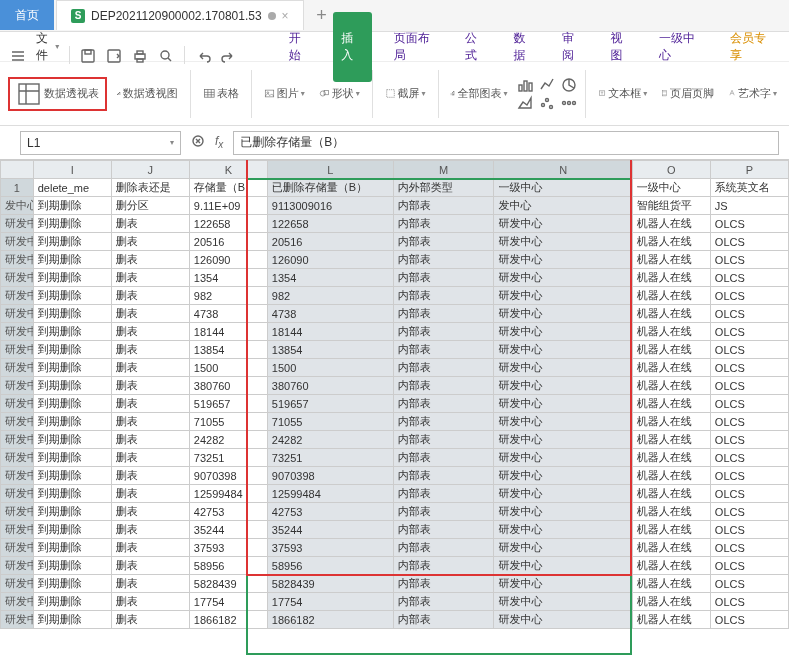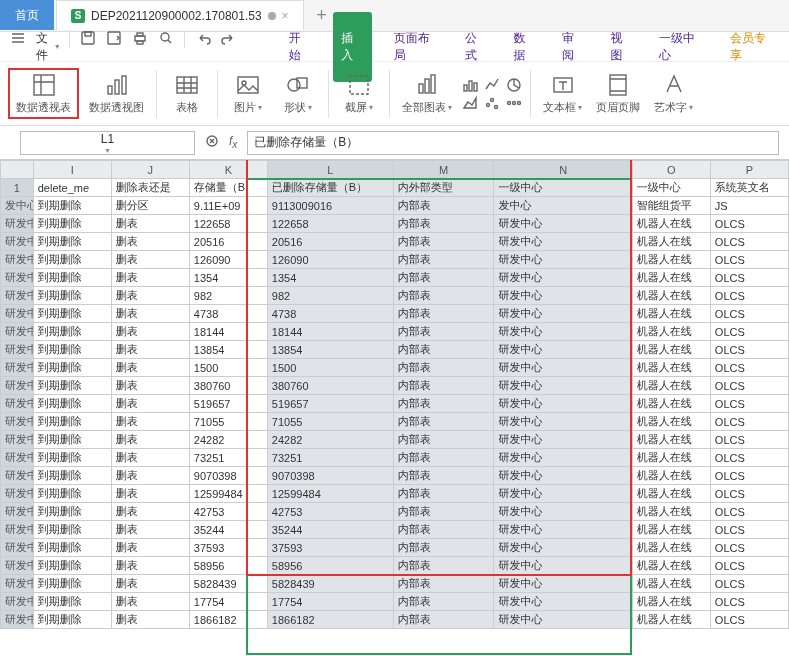--- a/index.html
+++ b/index.html
@@ -10,43 +10,43 @@
   .tab { height: 30px; padding: 0 14px; display: flex; align-items: center; gap: 6px; border: 1px solid #ddd; border-bottom: none; margin-right: 2px; background: #f0f0f0; cursor: pointer; }
   .tab.home { background: #4a90d9; color: #fff; border-color: #4a90d9; }
   .tab.active { background: #fff; }
   .tab-icon { width: 14px; height: 14px; background: #2e9c5a; border-radius: 2px; display: inline-flex; align-items: center; justify-content: center; color: #fff; font-size: 10px; font-weight: bold; }
   .tab-add { width: 32px; height: 30px; display: flex; align-items: center; justify-content: center; font-size: 18px; color: #888; cursor: pointer; }
   .tab-status { width: 8px; height: 8px; border-radius: 50%; background: #aaa; }
   .tab-close { color: #aaa; font-size: 12px; }
   
   
   .menu-row { height: 30px; display: flex; align-items: center; padding: 0 10px; gap: 8px; border-bottom: 1px solid #eee; }
-  .menu-left { display: flex; align-items: flex-start; gap: 10px; }
+  .menu-left { display: flex; align-items: flex-end; gap: 10px; }
   .menu-icon { width: 16px; height: 16px; display: inline-flex; align-items: center; justify-content: center; }
   .menu-icon svg { width: 16px; height: 16px; }
   .file-menu { display: flex; align-items: center; gap: 3px; cursor: pointer; }
   .menu-sep { width: 1px; height: 18px; background: #ddd; }
   .menu-tabs { display: flex; align-items: center; gap: 18px; margin-left: 40px; }
   .menu-tab { cursor: pointer; color: #4c1d95; padding: 4px 4px; }
   .menu-tab.active { background: #2e9c5a; color: #fff; border-radius: 3px; padding: 18px 8px; }
   .menu-tab.vip { color: #d98e00; }
   
   
   .ribbon { height: 64px; display: flex; align-items: center; padding: 4px 8px; gap: 6px; border-bottom: 1px solid #ddd; }
-  .ribbon-group { display: flex; flex-direction: column; align-items: center; gap: 2px; padding: 0 4px; cursor: pointer; min-width: 44px; }
+  .ribbon-group { display: flex; flex-direction: row; align-items: center; gap: 2px; padding: 0 4px; cursor: pointer; min-width: 44px; }
   .ribbon-group.big { min-width: 60px; }
   .ribbon-group .ico { width: 26px; height: 26px; display: flex; align-items: center; justify-content: center; }
   .ribbon-group .lbl { font-size: 11px; color: #555; white-space: nowrap; display: flex; align-items: center; gap: 2px; }
   .ribbon-sep { width: 1px; height: 48px; background: #e0e0e0; margin: 0 2px; }
   .dd { font-size: 8px; color: #888; }
   .highlight-box { border: 2px solid #d33; padding: 2px; }
   
   
   .formula-row { height: 34px; display: flex; align-items: center; border-bottom: 1px solid #ccc; }
-  .name-box { width: 175px; height: 24px; margin-left: 20px; border: 1px solid #bbb; display: flex; align-items: center; padding: 0 6px; justify-content: space-between; background: #fff; flex-direction: column; }
+  .name-box { width: 161px; height: 24px; margin-left: 20px; border: 1px solid #bbb; display: flex; align-items: center; padding: 0 6px; justify-content: space-between; background: #fff; }
   .formula-tools { display: flex; align-items: center; gap: 10px; margin: 0 10px; color: #888; }
   .formula-input { flex: 1; height: 24px; border: 1px solid #bbb; padding: 0 6px; display: flex; align-items: center; background: #fff; margin-right: 10px; }
   
   
   .sheet-wrap { position: relative; overflow: hidden; height: 495px; }
   table.sheet { border-collapse: collapse; table-layout: fixed; width: 100%; }
   .sheet th, .sheet td { border: 1px solid #ccc; height: 18px; font-size: 11px; padding: 0 4px; overflow: hidden; white-space: nowrap; text-align: left; }
   .sheet thead th { background: #e8ecef; text-align: center; font-weight: normal; color: #555; }
   .sheet .rowhdr { background: #e8ecef; text-align: center; width: 26px; color: #555; }
   .sheet thead th.sel, .sheet .rowhdr.sel { background: #d0d8dc; }

